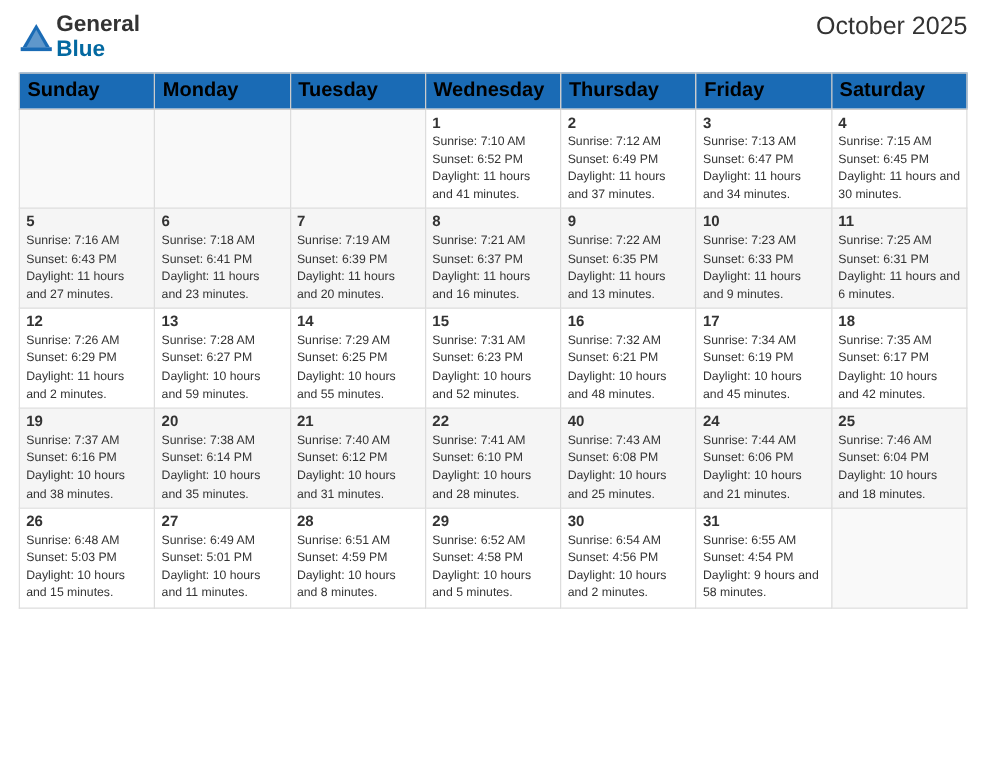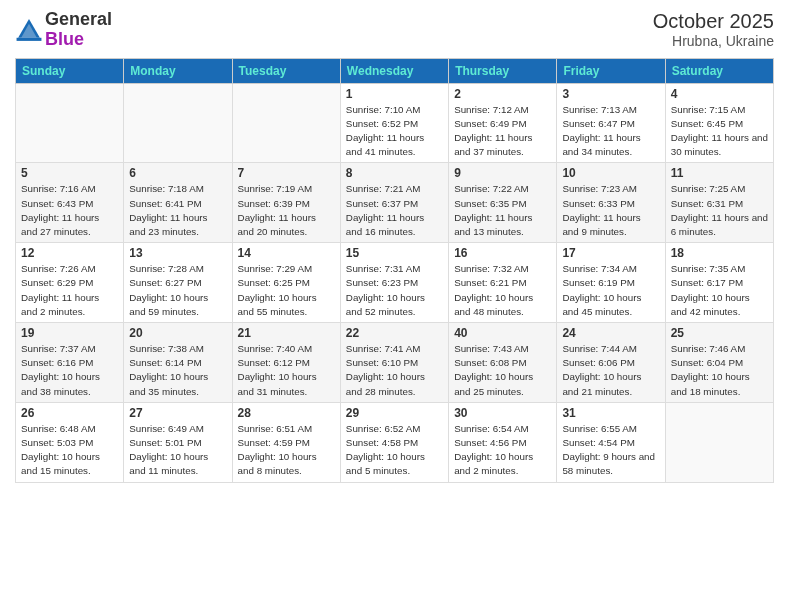--- a/index.html
+++ b/index.html
@@ -31,21 +31,21 @@
       line-height: 1.1;
     }
     .logo-general {
       font-size: 18px;
       font-weight: bold;
       color: #333;
     }
     .logo-blue {
       font-size: 18px;
       font-weight: bold;
-      color: #a21caf;
+      color: #0369a1;
     }
     .logo-icon {
       width: 28px;
       height: 28px;
       margin-right: 2px;
     }
     .title-block {
       text-align: right;
     }
     .month-title {
@@ -57,24 +57,24 @@
       font-size: 14px;
       color: #555;
     }
     .calendar {
       width: 100%;
       border-collapse: collapse;
       font-size: 10.5px;
     }
     .calendar th {
       background-color: #1a6bb5;
-      color: #5eead4;
+      color: #000000;
       text-align: left;
       padding: 5px 6px;
-      font-size: 12px;
+      font-size: 16px;
       font-weight: bold;
       border: 1px solid #ccc;
     }
     .calendar td {
       border: 1px solid #ddd;
       vertical-align: top;
       padding: 3px 5px;
       width: calc(100% / 7);
       height: 78px;
     }
@@ -113,21 +113,20 @@
         <polygon points="18,10 28,28 8,28" fill="#fff" opacity="0.3"></polygon>
         <rect x="2" y="28" width="32" height="4" fill="#1a6bb5"></rect>
       </svg>
       <div class="logo-text">
         <span class="logo-general">General</span>
         <span class="logo-blue">Blue</span>
       </div>
     </div>
     <div class="title-block">
       <div class="month-title">October 2025</div>
-      <div class="location">Hrubna, Ukraine</div>
     </div>
   </div>
 
   <table class="calendar">
     <thead>
       <tr>
         <th>Sunday</th>
         <th>Monday</th>
         <th>Tuesday</th>
         <th>Wednesday</th>

